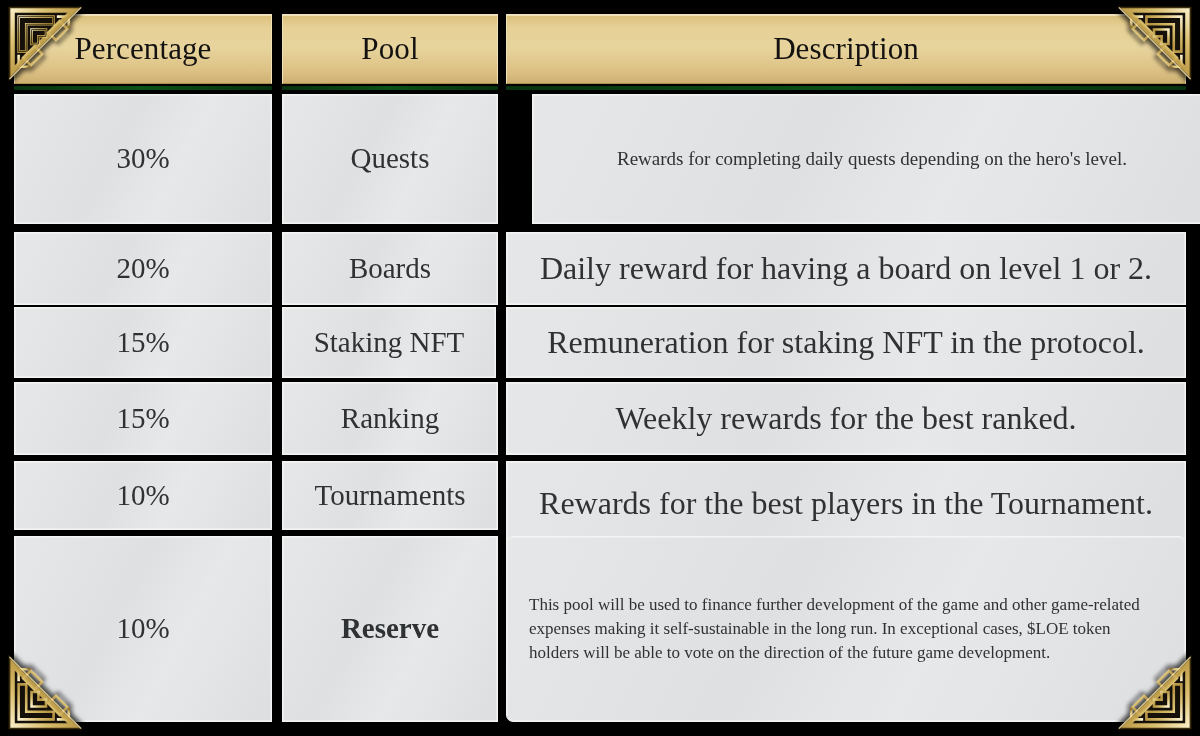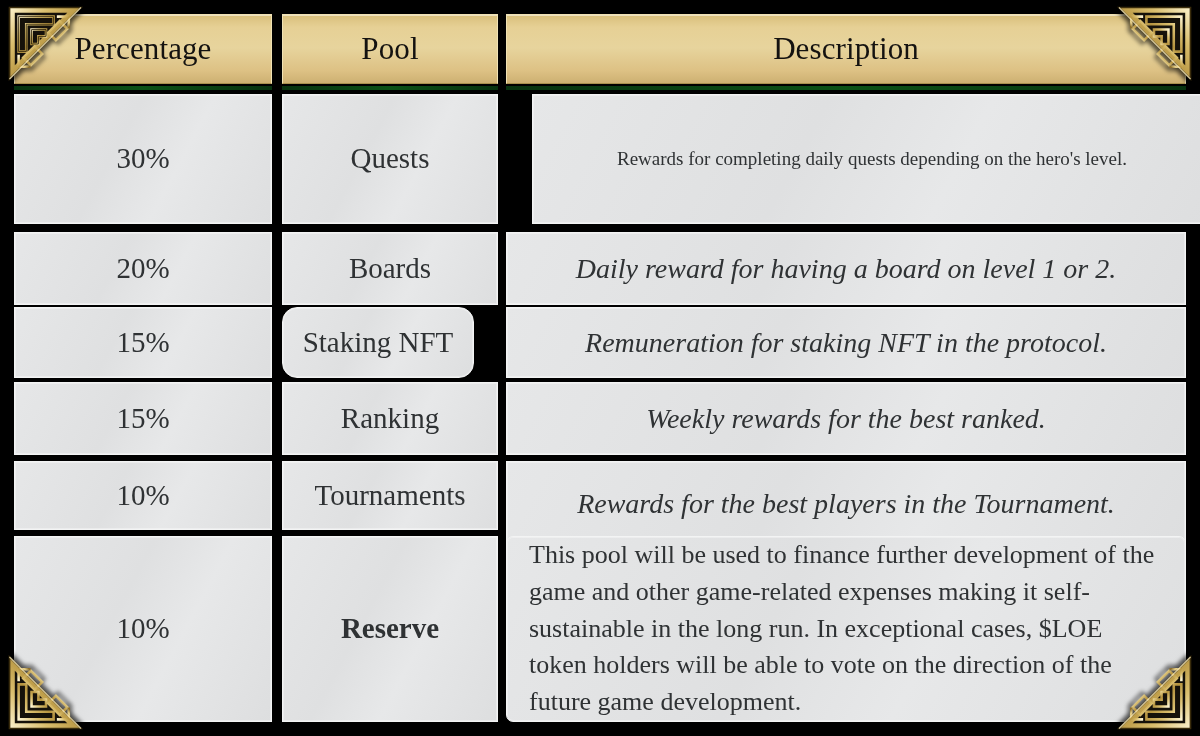--- a/index.html
+++ b/index.html
@@ -43,22 +43,22 @@
   
   .hglow{
     position:absolute; height:4px;
     background:linear-gradient(90deg,rgba(8,52,16,.95),rgba(12,86,24,.95),rgba(8,52,16,.95));
   }
 
   
   .t-pct   { font-size:29px; }
   .t-pool  { font-size:29px; }
   .t-desc  { font-size:19px;margin-left:26px; }
-  .t-desc2 { font-size:28px;font-style:italic; }
-  .t-para  { font-size:26px; line-height:1.42; text-align:justify;border-radius:7px; }
+  .t-desc2 { font-size:32px; }
+  .t-para  { font-size:17px; line-height:1.42; text-align:justify;border-radius:7px; }
 
   
   .corner{ position:absolute; width:76px; height:76px; pointer-events:none;
            filter:drop-shadow(2px 3px 2px rgba(0,0,0,.65)); }
   .c-tl{ left:8px;   top:6px; }
   .c-tr{ right:8px;  top:6px;  transform:scaleX(-1); }
   .c-bl{ left:8px;   bottom:6px; transform:scaleY(-1); }
   .c-br{ right:8px;  bottom:6px; transform:scale(-1,-1); }
 </style>
 </head>
@@ -96,21 +96,21 @@
   <div class="cell t-pool" style="left:282px; top:232px; width:216px; height:73px;">
     <span>Boards</span>
   </div>
   <div class="cell t-desc2" style="left:506px; top:232px; width:680px; height:73px; padding:0 26px;">
     <span>Daily reward for having a board on level 1 or 2.</span>
   </div>
 
   <div class="cell t-pct" style="left:14px; top:307px; width:258px; height:71px;">
     <span>15%</span>
   </div>
-  <div class="cell t-pool" style="left:282px; top:307px; width:192px; height:71px;border-radius:15px;">
+  <div class="cell t-pool" style="left:282px; top:307px; width:214px; height:71px;">
     <span>Staking NFT</span>
   </div>
   <div class="cell t-desc2" style="left:506px; top:307px; width:680px; height:71px; padding:0 26px;">
     <span>Remuneration for staking NFT in the protocol.</span>
   </div>
 
   <div class="cell t-pct" style="left:14px; top:382px; width:258px; height:73px;">
     <span>15%</span>
   </div>
   <div class="cell t-pool" style="left:282px; top:382px; width:216px; height:73px;">

